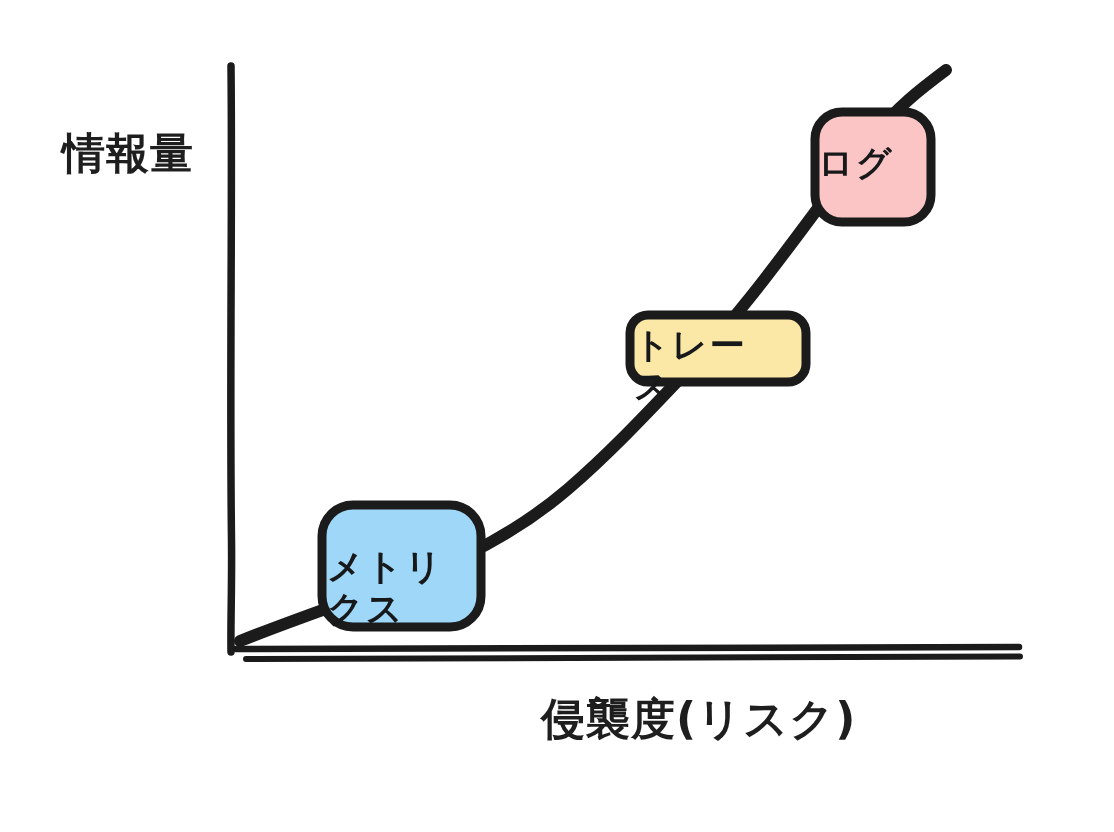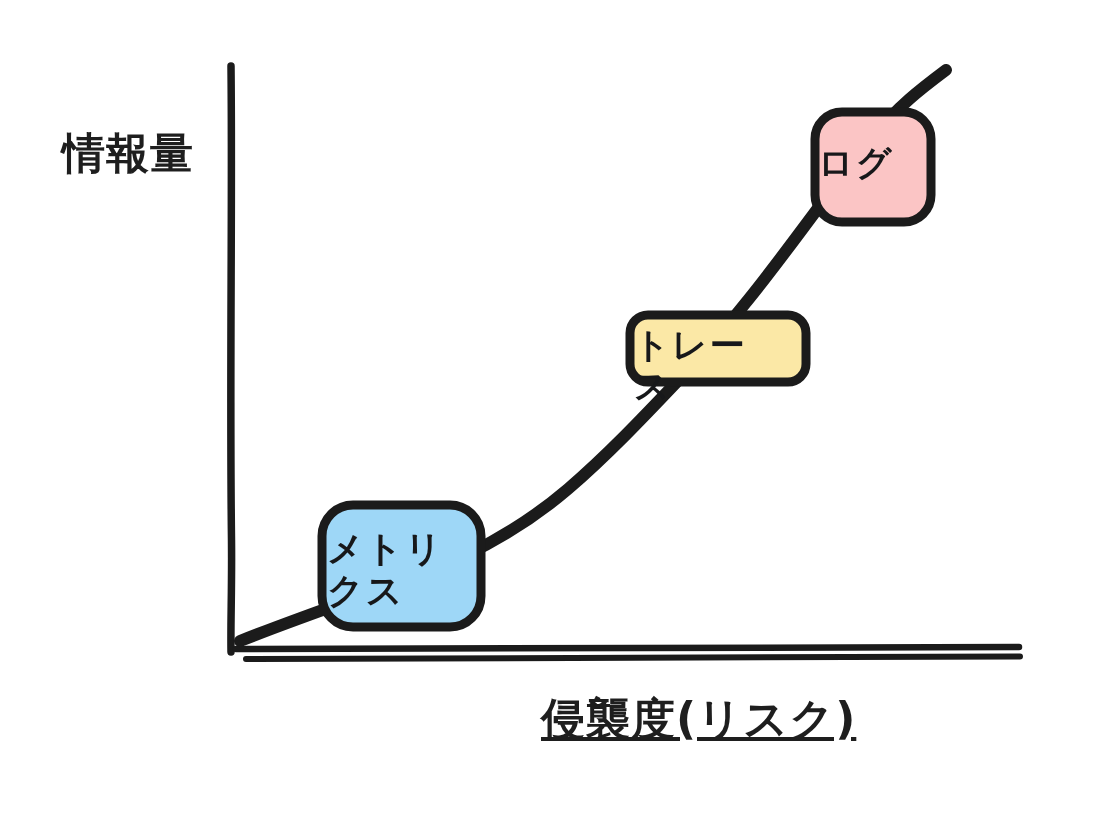--- a/index.html
+++ b/index.html
@@ -37,35 +37,34 @@
   }
   #ylabel {
     left: 62px;
     top: 125px;
     font-size: 43px;
   }
   #xlabel {
     left: 541px;
     top: 690px;
     font-size: 44px;
-    text-decoration: underline;
   }
   .node-text {
     position: absolute;
     color: #17181a;
     font-family: "DejaVu Sans", sans-serif;
     font-weight: 600;
     text-align: left;
     line-height: 1.18;
     letter-spacing: 2px;
     pointer-events: none;
   }
   #metrics-text {
     left: 327px;
-    top: 528px;
+    top: 546px;
     width: 150px;
     font-size: 36px;
   }
   #trace-text {
     left: 634px;
     top: 325px;
     width: 144px;
     font-size: 35px;
   }
   #log-text {

